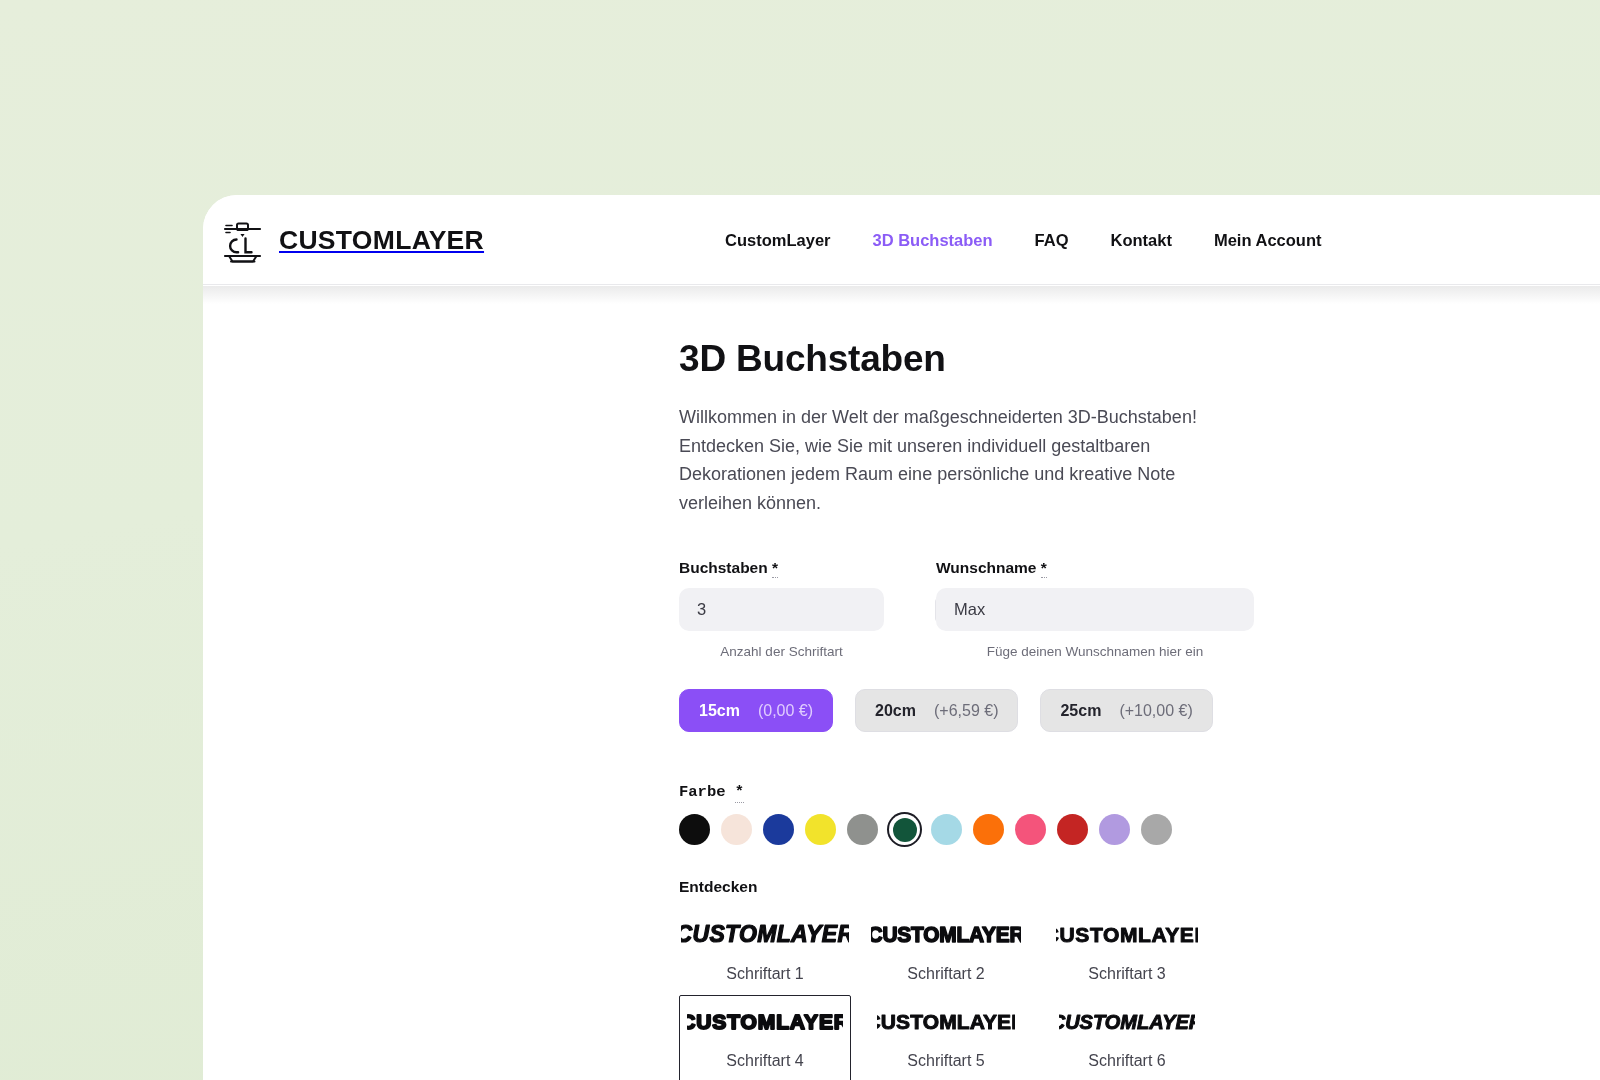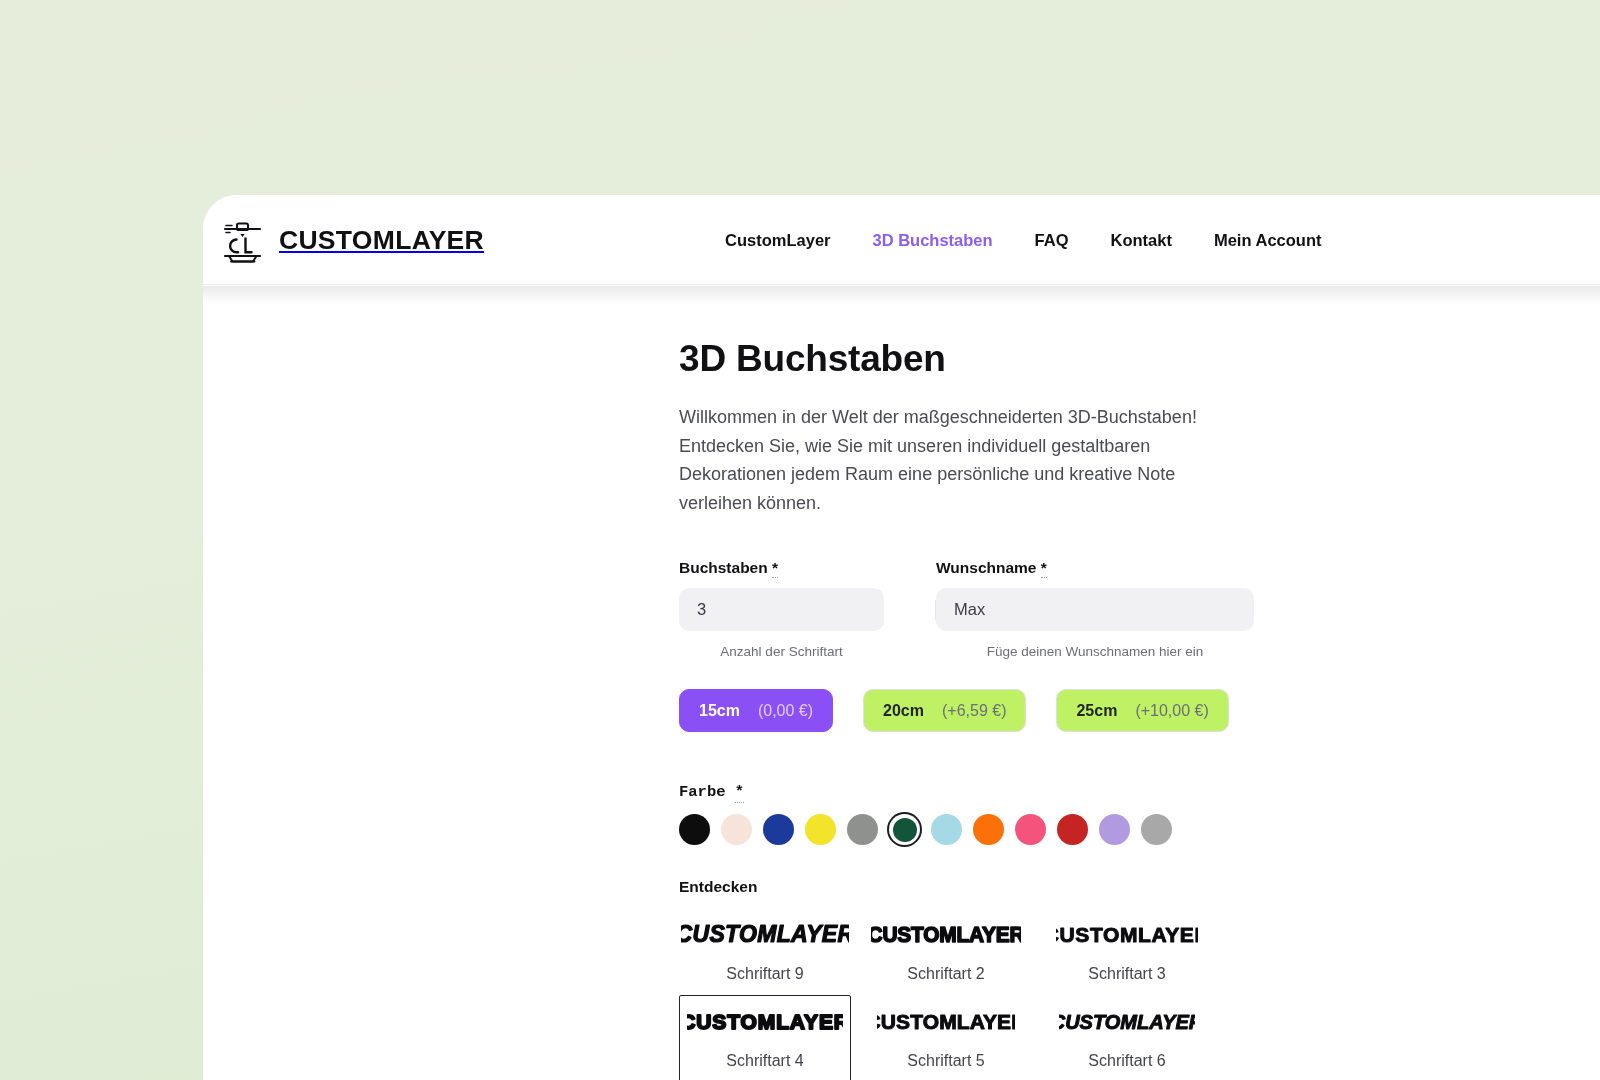--- a/index.html
+++ b/index.html
@@ -173,29 +173,29 @@
     margin-top: 13px;
     font-size: 13.5px;
     color: #6d6d79;
     text-align: center;
   }
 
   
   #block-height { margin-top: 30px; }
   #height-options {
     display: flex;
-    gap: 30px;
+    gap: 22px;
     margin-top: 13px;
   }
   .chip {
     height: 43px;
     padding: 0 19px;
     border-radius: 10px;
     border: 1px solid #dedee3;
-    background: #bef264;
+    background: #e5e5e5;
     display: flex;
     align-items: center;
     justify-content: center;
     cursor: pointer;
     font-size: 16px;
     white-space: nowrap;
   }
   .chip .chip-main { font-weight: 700; color: #24242c; }
   .chip .chip-price { color: #6d6d79; margin-left: 18px; }
   .chip.selected {
@@ -398,21 +398,21 @@
 
     <section id="block-font">
       <div class="field-label">Entdecken</div>
       <div id="font-grid">
           <div class="font-card">
             <div class="font-sample">
               <svg width="168" height="32" viewBox="0 0 168 32">
                 <text x="84" y="24" text-anchor="middle" fill="#0b0b0e" stroke="#0b0b0e" stroke-width="1.2" stroke-linejoin="round" paint-order="stroke" font-family="&quot;Liberation Sans&quot;, sans-serif" font-size="23" font-weight="900" font-style="italic" letter-spacing="0.3" transform="scale(1,1)">CUSTOMLAYER</text>
               </svg>
             </div>
-            <div class="font-name">Schriftart 9</div>
+            <div class="font-name">Schriftart 1</div>
           </div>
           <div class="font-card">
             <div class="font-sample">
               <svg width="150" height="32" viewBox="0 0 150 32">
                 <text x="78.94736842105263" y="24" text-anchor="middle" fill="#0b0b0e" stroke="#0b0b0e" stroke-width="1.6" stroke-linejoin="round" paint-order="stroke" font-family="&quot;Liberation Sans&quot;, sans-serif" font-size="22" font-weight="900" font-style="normal" letter-spacing="-0.2" transform="scale(0.95,1)">CUSTOMLAYER</text>
               </svg>
             </div>
             <div class="font-name">Schriftart 2</div>
           </div>
           <div class="font-card">

